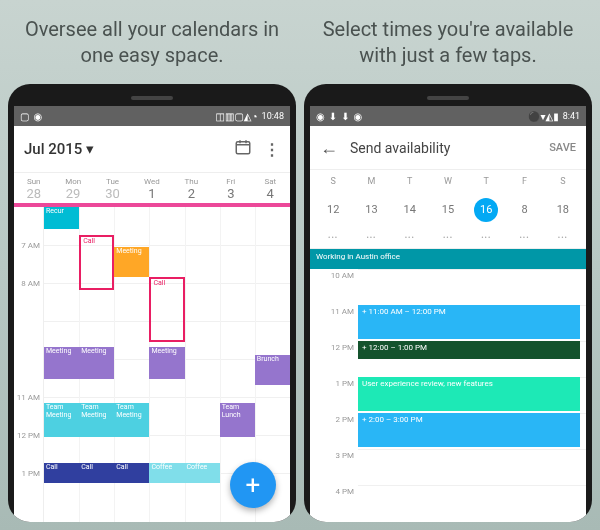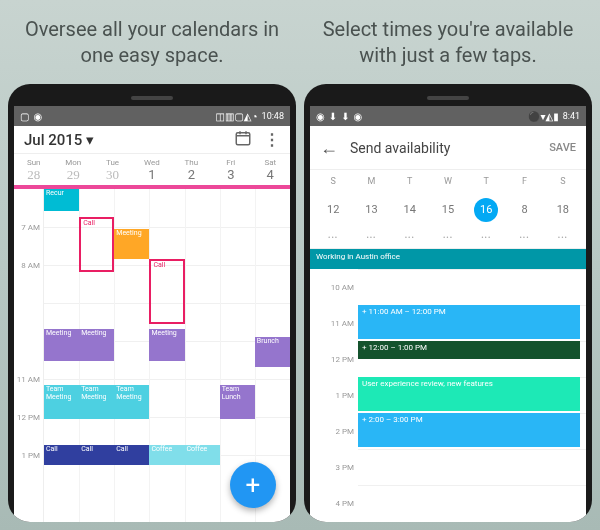--- a/index.html
+++ b/index.html
@@ -17,28 +17,28 @@
   .speaker { width: 42px; height: 4px; background: #444; border-radius: 2px; margin: 2px auto 6px; }
   .screen { flex: 1; background: #fff; display: flex; flex-direction: column; overflow: hidden; }
   .statusbar {
     height: 20px; background: #616161; color: #fff; font-size: 9px;
     display: flex; align-items: center; justify-content: space-between; padding: 0 6px;
   }
   .statusbar .left, .statusbar .right { display: flex; gap: 4px; align-items: center; }
   .si { font-size: 10px; }
 
   
-  .appbar { display: flex; align-items: center; height: 28px; padding: 0 10px; border-bottom: 1px solid #eee; justify-content: center; }
+  .appbar { display: flex; align-items: center; height: 47px; padding: 0 10px; border-bottom: 1px solid #eee; justify-content: center; }
   .month-label { flex: 1; font-size: 15px; color: #333; font-weight: 500; }
   .appbar .ico { margin-left: 12px; color: #666; }
   .weekhead { display: flex; border-bottom: 4px solid #ec4899; }
   .weekhead .col { flex: 1; text-align: center; padding: 4px 0 2px; }
   .weekhead .dow { font-size: 8px; color: #999; }
   .weekhead .num { font-size: 13px; color: #777; }
-  .weekhead .dim .num { color: #bbb; font-family: Liberation Serif, serif; }
+  .weekhead .dim .num { color: #bbb; }
   .calgrid { flex: 1; position: relative; display: flex; }
   .hourcol { width: 30px; border-right: 1px solid #eee; position: relative; font-size: 8px; color: #999; }
   .hourcol div { position: absolute; right: 3px; transform: translateY(-50%); }
   .gridwrap { flex: 1; position: relative; }
   .gridrow { position: absolute; left: 0; right: 0; border-top: 1px solid #f0f0f0; }
   .daycol { position: absolute; top: 0; bottom: 0; border-right: 1px solid #f3f3f3; }
   .evt { position: absolute; font-size: 7px; color: #fff; padding: 1px 2px; overflow: hidden; line-height: 1.1; }
   .evt.outline { background: transparent !important; border: 2px solid; }
   .fab {
     position: absolute; right: 14px; bottom: 14px; width: 46px; height: 46px;
@@ -53,21 +53,21 @@
   .appbar2 .title { flex: 1; font-size: 14px; color: #444; }
   .appbar2 .save { font-size: 11px; color: #888; font-weight: 500; }
   .daypicker { display: flex; padding: 6px 4px; border-bottom: 1px solid #eee; }
   .daypicker .d { flex: 1; text-align: center; }
   .daypicker .dw { font-size: 9px; color: #999; margin-bottom: 6px; }
   .daypicker .dn { font-size: 11px; color: #777; width: 24px; height: 24px; line-height: 24px; margin: 12px auto; border-radius: 50%; }
   .daypicker .d.sel .dn { background: #03A9F4; color: #fff; }
   .daypicker .dots { font-size: 7px; color: #aaa; letter-spacing: 1px; margin-top: 2px; }
   .datelabel { font-size: 10px; color: #888; padding: 8px 12px; border-bottom: 1px solid #eee; }
   .schedule { flex: 1; display: flex; position: relative; }
-  .timescol { width: 48px; font-size: 8px; color: #999; position: relative; margin-top: 12px; }
+  .timescol { width: 48px; font-size: 8px; color: #999; position: relative; }
   .timescol div { position: absolute; right: 4px; transform: translateY(-50%); }
   .slotcol { flex: 1; position: relative; }
   .slotrow { position: absolute; left: 0; right: 0; border-top: 1px solid #f0f0f0; }
   .block { position: absolute; left: 0; right: 6px; font-size: 8px; color: #fff; padding: 2px 4px; overflow: hidden; }
   .allday { height: 20px; padding: 3px 6px; }
 </style>
 </head>
 <body>
 
 <div class="panel">

